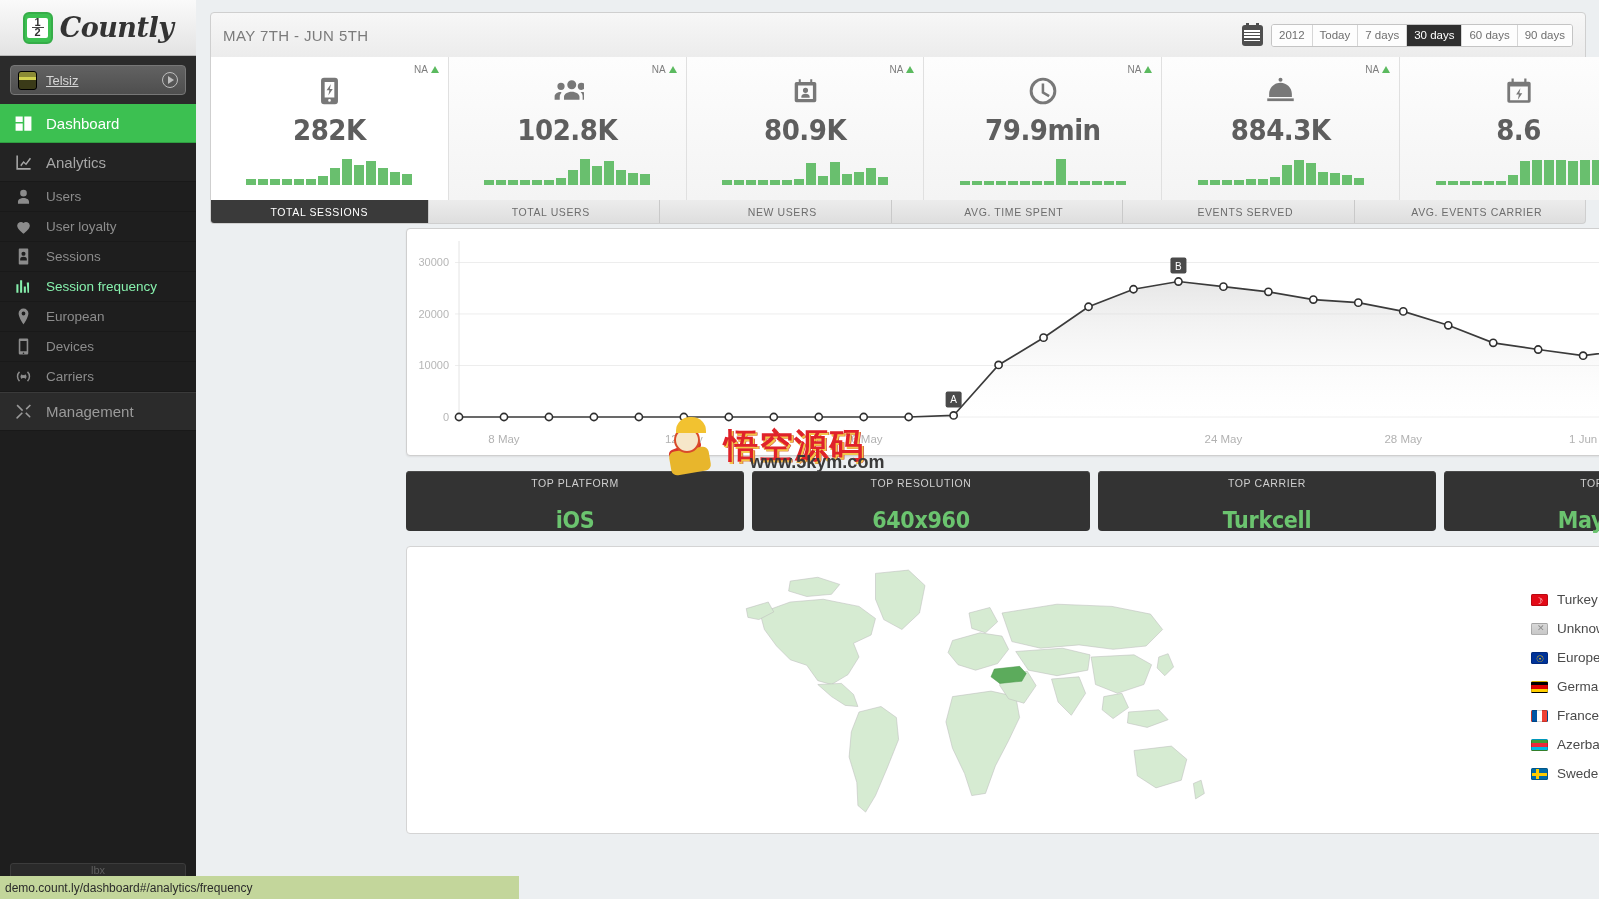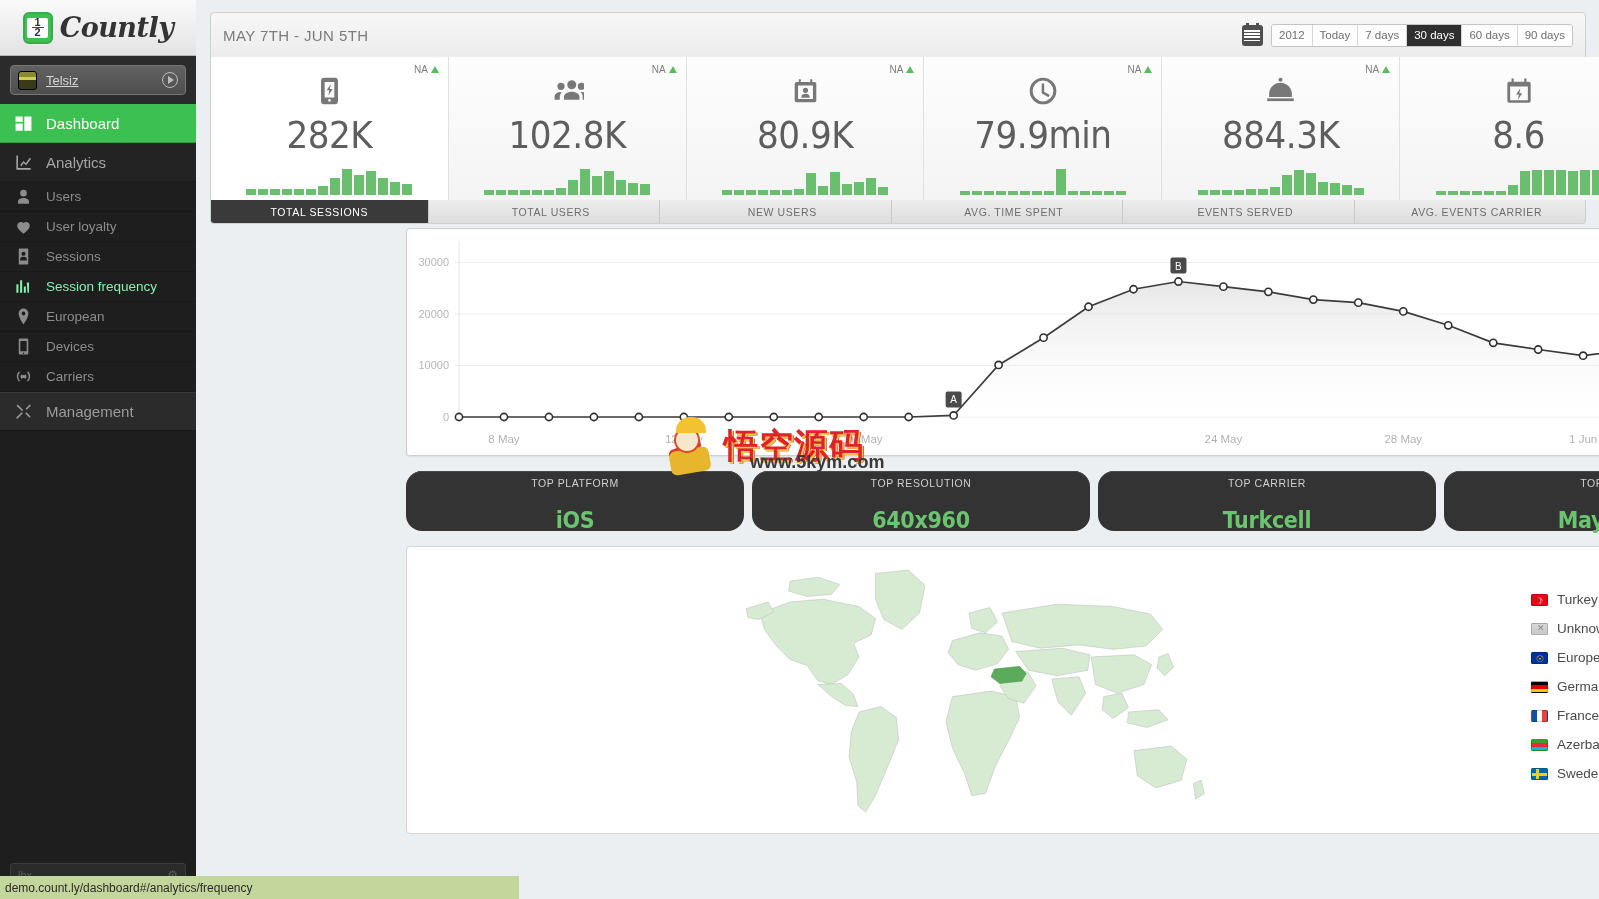--- a/index.html
+++ b/index.html
@@ -76,21 +76,21 @@
   .nav-item.active { background: #3cc051; color: #fff; border-bottom-color:#2f9e41; }
   .nav-item.analytics { color: #a6a6a6; background: #232323; }
   .nav-item.mgmt { background: #2b2b2b; color: #9a9a9a; border-top: 1px solid #3a3a3a;}
   .nav-item.dim { color: #86efac; }
 
   #sidebar-bottom {
     position: absolute; bottom: 12px; left: 10px; right: 10px;
     height: 24px; border-radius: 3px;
     background: #2a2a2a; border: 1px solid #3c3c3c;
     display: flex; align-items: center; padding: 0 7px;
-    color: #5d5d5d; font-size: 11px;
+    color: #5d5d5d; font-size: 11px; flex-direction: column;
   }
   #sidebar-bottom .gear { margin-left:auto; color:#5d5d5d; font-size: 12px;}
 
   
   #main { position: absolute; left: 196px; top: 0; right: 0; bottom: 0; }
 
   .panel {
     background: #fff; border: 1px solid #cfcfcf; border-radius: 4px;
     box-shadow: 0 1px 2px rgba(0,0,0,.07);
   }
@@ -141,23 +141,23 @@
   .kpi-trend {
     position: absolute; right: 9px; top: 7px;
     font-size: 10px; color: #7d7d7d; display: flex; align-items: center; gap: 3px;
   }
   .kpi-trend .tri {
     width:0;height:0;border-left:4px solid transparent;border-right:4px solid transparent;
     border-bottom: 7px solid #5bba5f;
   }
   .kpi-icon { margin-top: 16px; height: 36px; display:flex; align-items:center; color:#787878; }
   .kpi-value {
-    font-size: 38px; color: #5e5e5e; margin-top: 4px;
+    font-size: 29px; color: #5e5e5e; margin-top: 4px;
     font-family: "DejaVu Sans Condensed","Liberation Sans", sans-serif;
-    letter-spacing: -0.5px; font-weight: normal;
+    letter-spacing: -0.5px; font-weight: bold;
   }
   .spark { margin-top: 8px; height: 30px; display: flex; align-items: flex-end; gap: 2px; }
   .spark i { width: 10px; background: #69bf6e; display: block; }
 
   #tab-row {
     position: absolute; left: 14px; top: 200px; width: 1376px; height: 24px;
     display: flex; border: 1px solid #cfcfcf; border-top: none;
     border-radius: 0 0 4px 4px; overflow: hidden;
     background: linear-gradient(#ececec,#dedede);
     gap: 14px;
@@ -180,21 +180,21 @@
     position: absolute; left: 210px; top: 228px; width: 1376px; height: 228px;
   }
   #chart-svg { display:block; }
 
   
   #tiles {
     position: absolute; left: 210px; top: 471px; width: 1376px; height: 60px;
     display: flex; gap: 8px;
   }
   .tile {
-    flex: 1; background: #333333; border-radius: 16px;
+    flex: 1; background: #333333; border-radius: 4px;
     display: flex; flex-direction: column; align-items: center;
     padding-top: 6px; box-shadow: inset 0 1px 0 #4a4a4a;
   }
   .tile-label { font-size: 10.5px; color: #cfcfcf; letter-spacing: .6px; }
   .tile-bar { margin-top: 5px; height: 5px; width: 72%; display: flex; border-radius: 3px; overflow: hidden;}
   .tile-bar span { display:block; height:100%; }
   .tile-value {
     margin-top: 13px; font-size: 23px; color: #6bc46f; font-weight: bold;
     font-family: "DejaVu Sans Condensed","Liberation Sans", sans-serif;
     letter-spacing: -0.3px;

